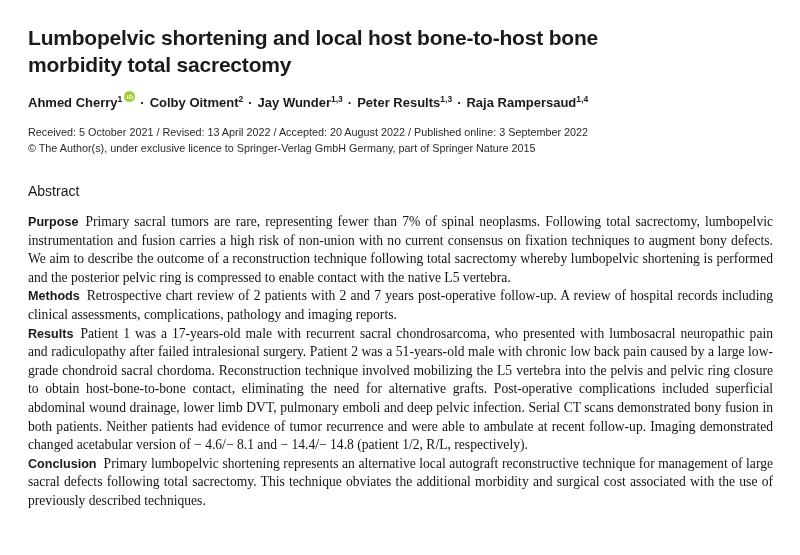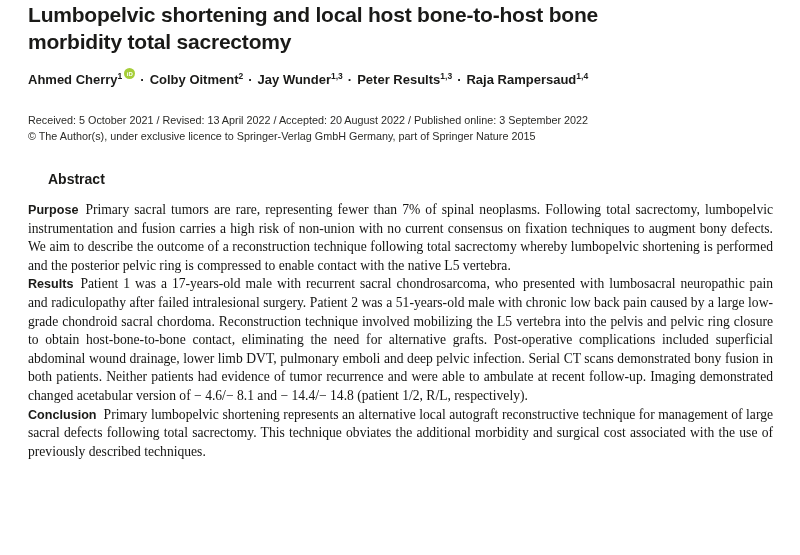--- a/index.html
+++ b/index.html
@@ -2,21 +2,21 @@
 <html lang="en"><head>
 <meta charset="utf-8">
 <style>
   html, body { margin: 0; padding: 0; background: #ffffff; }
   .page {
     position: relative;
     width: 800px;
     height: 555px;
     background: #ffffff;
     box-sizing: border-box;
-    padding: 1px 27px 0 28px;
+    padding: 24px 27px 0 28px;
     overflow: hidden;
     font-family: "Liberation Sans", sans-serif;
     color: #1d1d1b;
   }
   .title {
     font-family: "Liberation Sans", sans-serif;
     font-weight: 700;
     font-size: 21px;
     line-height: 27px;
     letter-spacing: -0.2px;
@@ -50,31 +50,30 @@
     background: #A6CE39;
     color: #ffffff;
     font-size: 6px;
     font-weight: 700;
     margin-left: 2px;
     position: relative;
     top: -4px;
     cursor: pointer;
   }
   .history {
-    margin-top: 26px;
+    margin-top: 15px;
     font-size: 10.8px;
     line-height: 15.5px;
     color: #2b2b28;
   }
   .abs-heading {
     margin-top: 27px;
     font-size: 14px;
-    font-weight: 700;
+    font-weight: 400;
     color: #1a1a18;
-    margin-left: 20px;
   }
   .abs-body {
     margin-top: 14px;
     font-family: "Liberation Serif", serif;
     font-size: 13.6px;
     line-height: 18.6px;
     color: #141412;
     text-align: justify;
     hyphens: auto;
     -webkit-hyphens: auto;
@@ -113,17 +112,18 @@
 
   <div class="history">
     <div>Received: 5 October 2021 / Revised: 13 April 2022 / Accepted: 20 August 2022 / Published online: 3 September 2022</div>
     <div>© The Author(s), under exclusive licence to Springer-Verlag GmbH Germany, part of Springer Nature 2015</div>
   </div>
 
   <div class="abs-heading">Abstract</div>
 
   <div class="abs-body">
     <p class="abs-para"><span class="abs-label">Purpose</span><span>Primary sacral tumors are rare, representing fewer than 7% of spinal neoplasms. Following total sacrectomy, lumbopelvic instrumentation and fusion carries a high risk of non-union with no current consensus on fixation techniques to augment bony defects. We aim to describe the outcome of a reconstruction technique following total sacrectomy whereby lumbopelvic shortening is performed and the posterior pelvic ring is compressed to enable contact with the native L5 vertebra.</span></p>
+    <p class="abs-para"><span class="abs-label">Methods</span><span>Retrospective chart review of 2 patients with 2 and 7 years post-operative follow-up. A review of hospital records including clinical assessments, complications, pathology and imaging reports.</span></p>
     <p class="abs-para"><span class="abs-label">Results</span><span>Patient 1 was a 17-years-old male with recurrent sacral chondrosarcoma, who presented with lumbosacral neuropathic pain and radiculopathy after failed intralesional surgery. Patient 2 was a 51-years-old male with chronic low back pain caused by a large low-grade chondroid sacral chordoma. Reconstruction technique involved mobilizing the L5 vertebra into the pelvis and pelvic ring closure to obtain host-bone-to-bone contact, eliminating the need for alternative grafts. Post-operative complications included superficial abdominal wound drainage, lower limb DVT, pulmonary emboli and deep pelvic infection. Serial CT scans demonstrated bony fusion in both patients. Neither patients had evidence of tumor recurrence and were able to ambulate at recent follow-up. Imaging demonstrated changed acetabular version of − 4.6/− 8.1 and − 14.4/− 14.8 (patient 1/2, R/L, respectively).</span></p>
     <p class="abs-para"><span class="abs-label">Conclusion</span><span>Primary lumbopelvic shortening represents an alternative local autograft reconstructive technique for management of large sacral defects following total sacrectomy. This technique obviates the additional morbidity and surgical cost associated with the use of previously described techniques.</span></p>
   </div>
 
 </div>
 
 </body></html>

